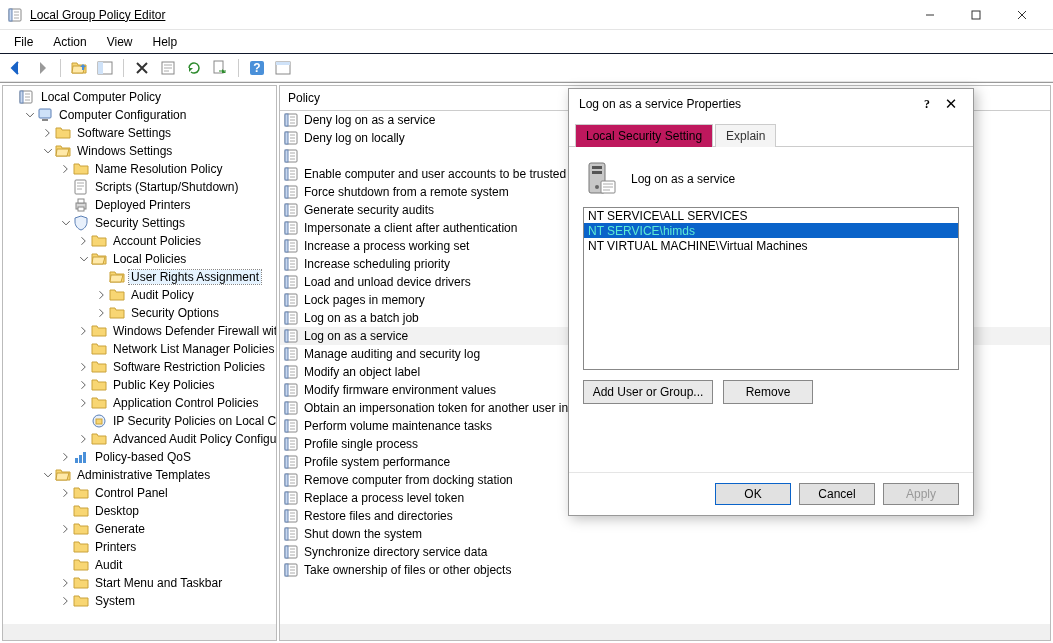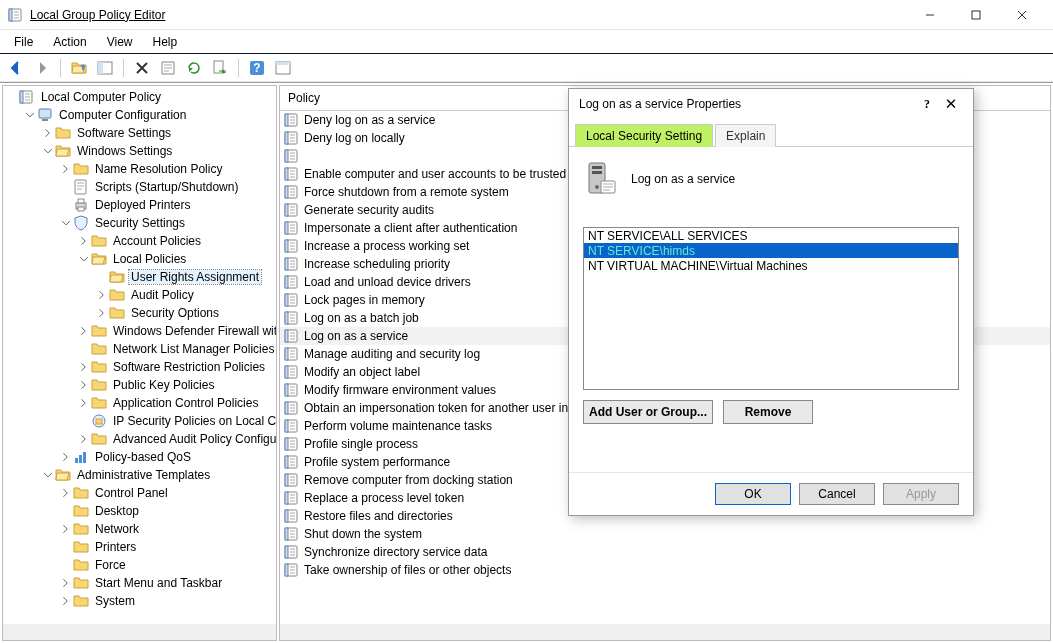--- a/index.html
+++ b/index.html
@@ -45,29 +45,29 @@
 .lbl { padding: 0 2px; }
 
 
 .dialog { position: absolute; left: 568px; top: 88px; width: 406px; height: 428px; background: #fff; border: 1px solid #999; box-shadow: 3px 3px 12px rgba(0,0,0,.25); display: flex; flex-direction: column; }
 .dlg-title { height: 30px; display: flex; align-items: center; padding: 0 10px; }
 .dlg-title .t { flex: 1; }
 .dlg-title .q { width: 24px; text-align: center; font-weight: bold; font-family: Georgia, serif; }
 .dlg-title .x { width: 24px; text-align: center; font-size: 15px; }
 .tabs { display: flex; padding: 4px 6px 0; border-bottom: 1px solid #ccc; }
 .tab { padding: 4px 10px; border: 1px solid #ccc; border-bottom: none; margin-right: 2px; background: #fff; position: relative; top: 1px; }
-.tab.active { background: #bef264; text-align: center; }
+.tab.active { background: #be185d; text-align: center; }
 .tab.inactive { background: #f4f4f4; color: #333; }
 .dlg-body { flex: 1; padding: 10px 14px; display: flex; flex-direction: column; }
 .svcicon { display: flex; align-items: center; gap: 12px; height: 44px; }
 .svcicon .bigicon { width: 36px; height: 36px; }
-.members { border: 1px solid #888; flex: none; height: 163px; margin-top: 26px; overflow: auto; }
+.members { border: 1px solid #888; flex: none; height: 163px; margin-top: 6px; overflow: auto; }
 .mrow { padding: 1px 4px; font-size: 12px; height: 15px; line-height: 14px; }
 .mrow.sel { background: #0a63c9; color: #5eead4; }
-.dbtns { display: flex; gap: 10px; margin-top: 10px; font-weight: bold; }
+.dbtns { display: flex; gap: 10px; margin-top: 10px; }
 .dbtn { border: 1px solid #888; background: #e9e9e9; padding: 4px 0; width: 130px; text-align: center; }
 .dlg-footer { display: flex; justify-content: flex-end; gap: 8px; padding: 10px 14px; border-top: 1px solid #e5e5e5; }
 .fbtn { border: 1px solid #888; background: #e1e1e1; width: 76px; height: 22px; display: flex; align-items: center; justify-content: center; }
 .fbtn.default { border: 1px solid #0a63c9; }
 .fbtn.disabled { color: #999; }
 
 svg { display: block; }
 </style>
 </head>
 <body>
@@ -519,39 +519,39 @@
                   <li class="tn">
                       <div class="trow">
                         <span class="tw">
                           <svg width="10" height="10" viewBox="0 0 16 16">
                             <use href="#chevr"></use>
                           </svg>
                         </span>
                         <svg class="ticon">
                           <use href="#folder-y"></use>
                         </svg>
-                        <span class="lbl">Network</span>
+                        <span class="lbl">Generate</span>
                       </div>
                     </li>
                   <li class="tn">
                       <div class="trow">
                         <span class="tw"></span>
                         <svg class="ticon">
                           <use href="#folder-y"></use>
                         </svg>
                         <span class="lbl">Printers</span>
                       </div>
                     </li>
                   <li class="tn">
                       <div class="trow">
                         <span class="tw"></span>
                         <svg class="ticon">
                           <use href="#folder-y"></use>
                         </svg>
-                        <span class="lbl">Force</span>
+                        <span class="lbl">Audit</span>
                       </div>
                     </li>
                   <li class="tn">
                       <div class="trow">
                         <span class="tw">
                           <svg width="10" height="10" viewBox="0 0 16 16">
                             <use href="#chevr"></use>
                           </svg>
                         </span>
                         <svg class="ticon">

